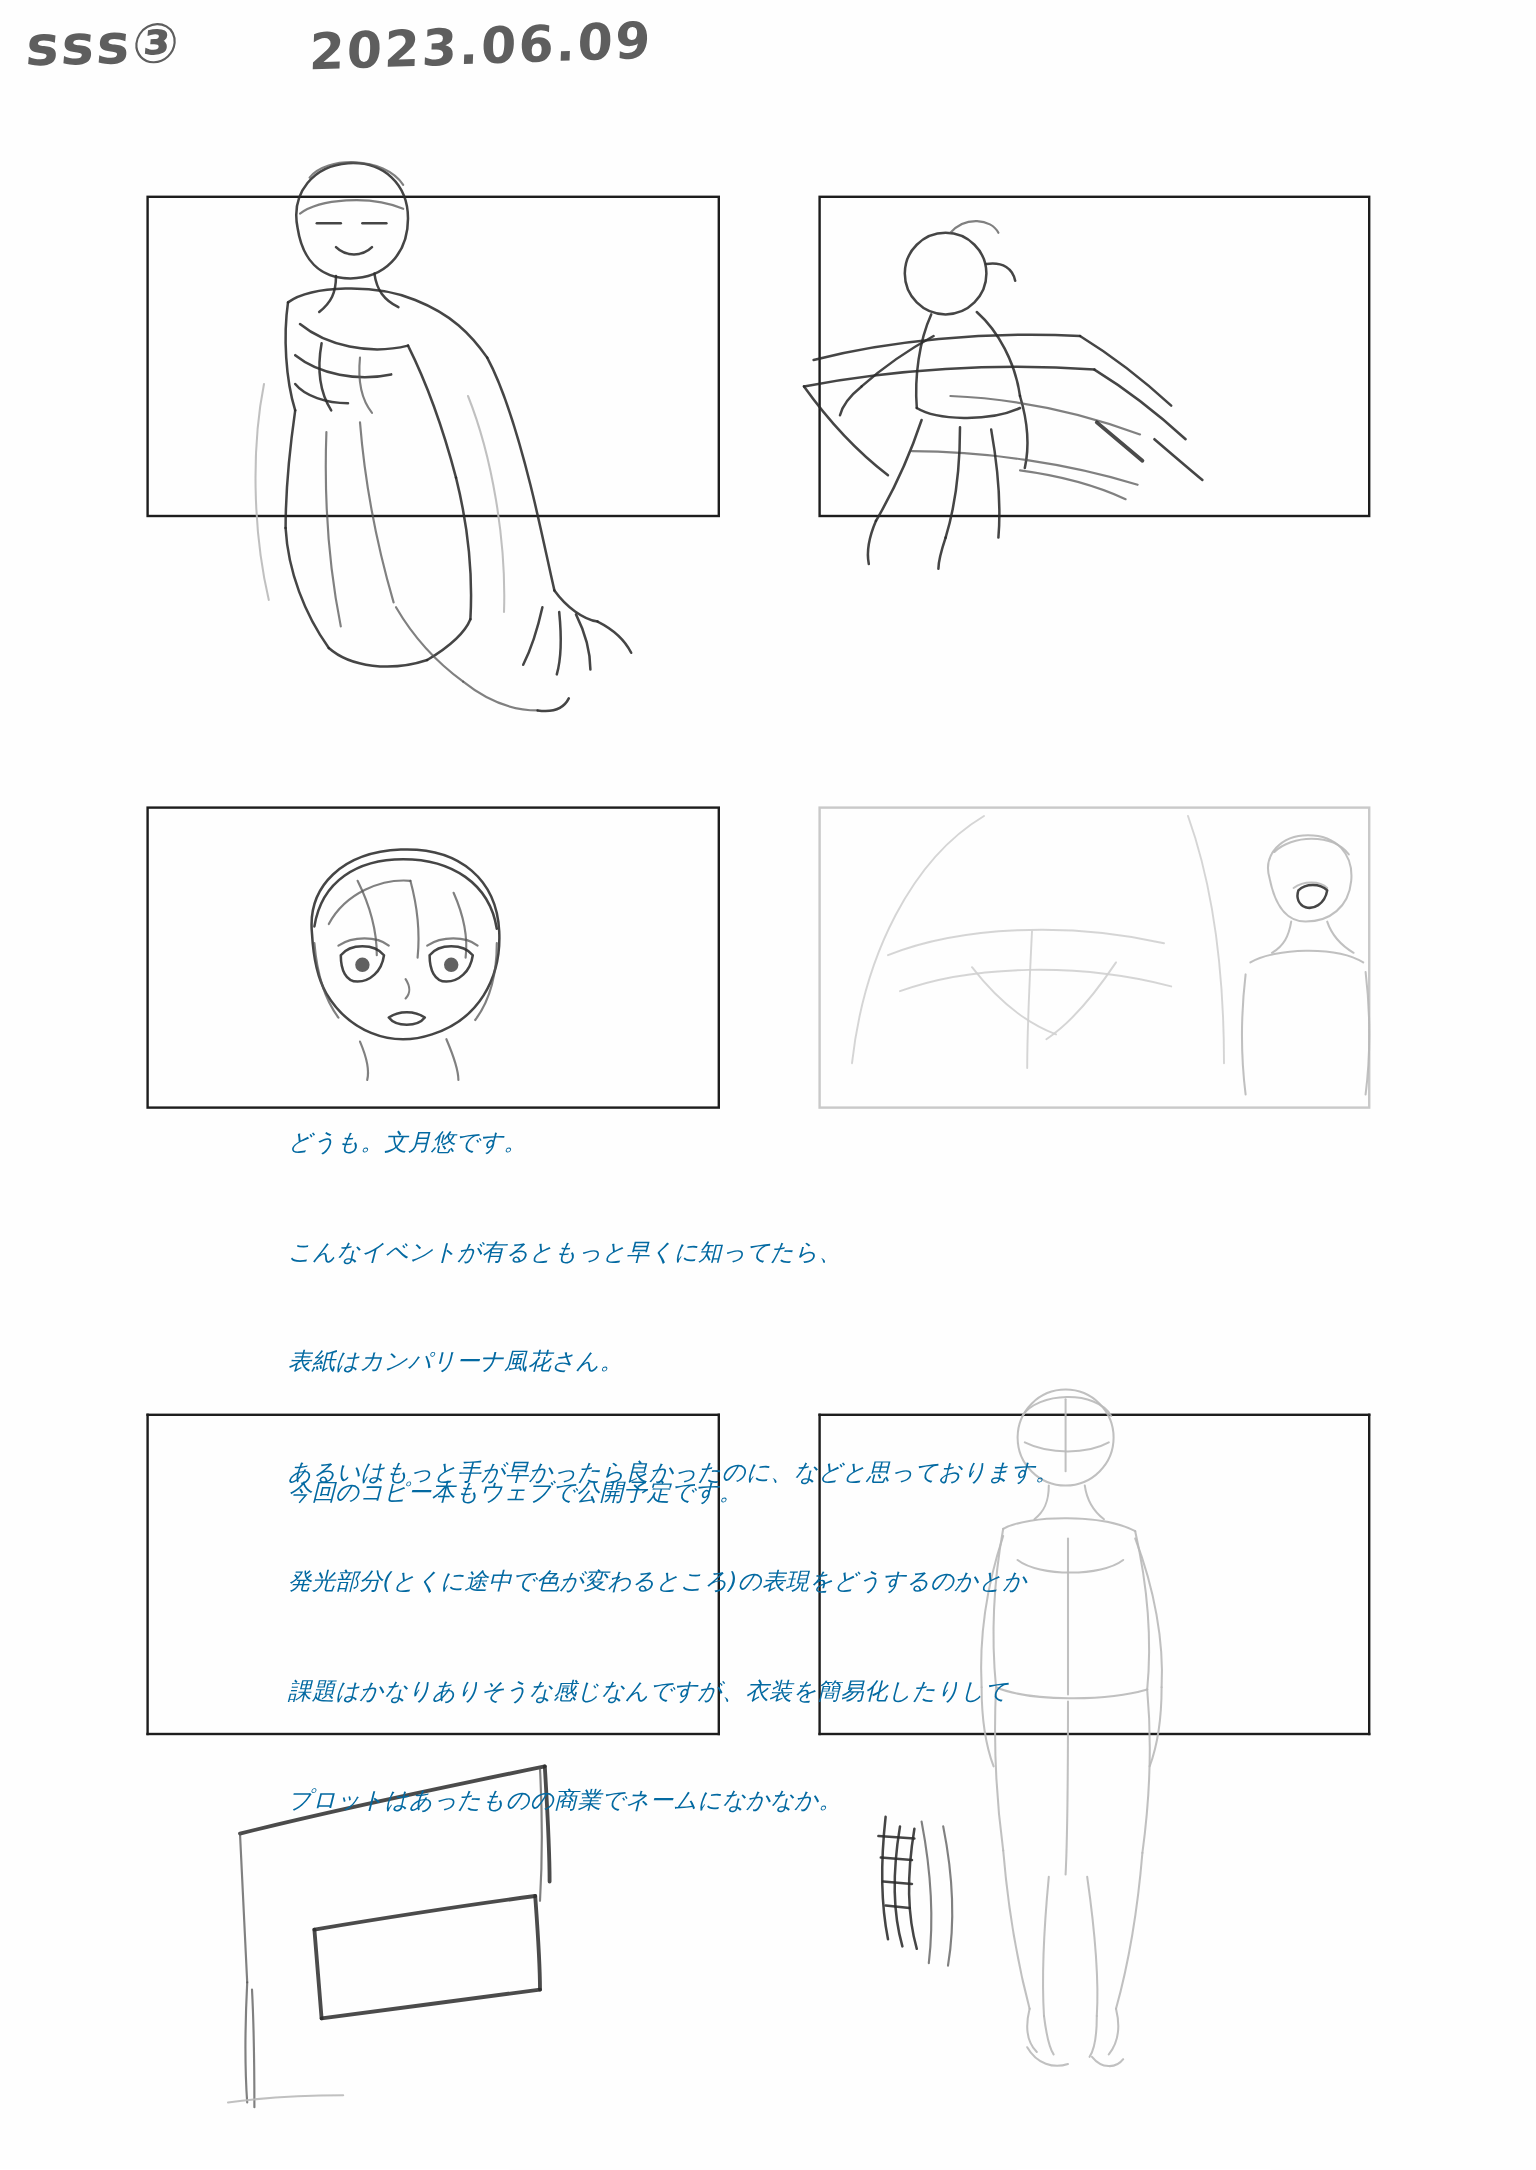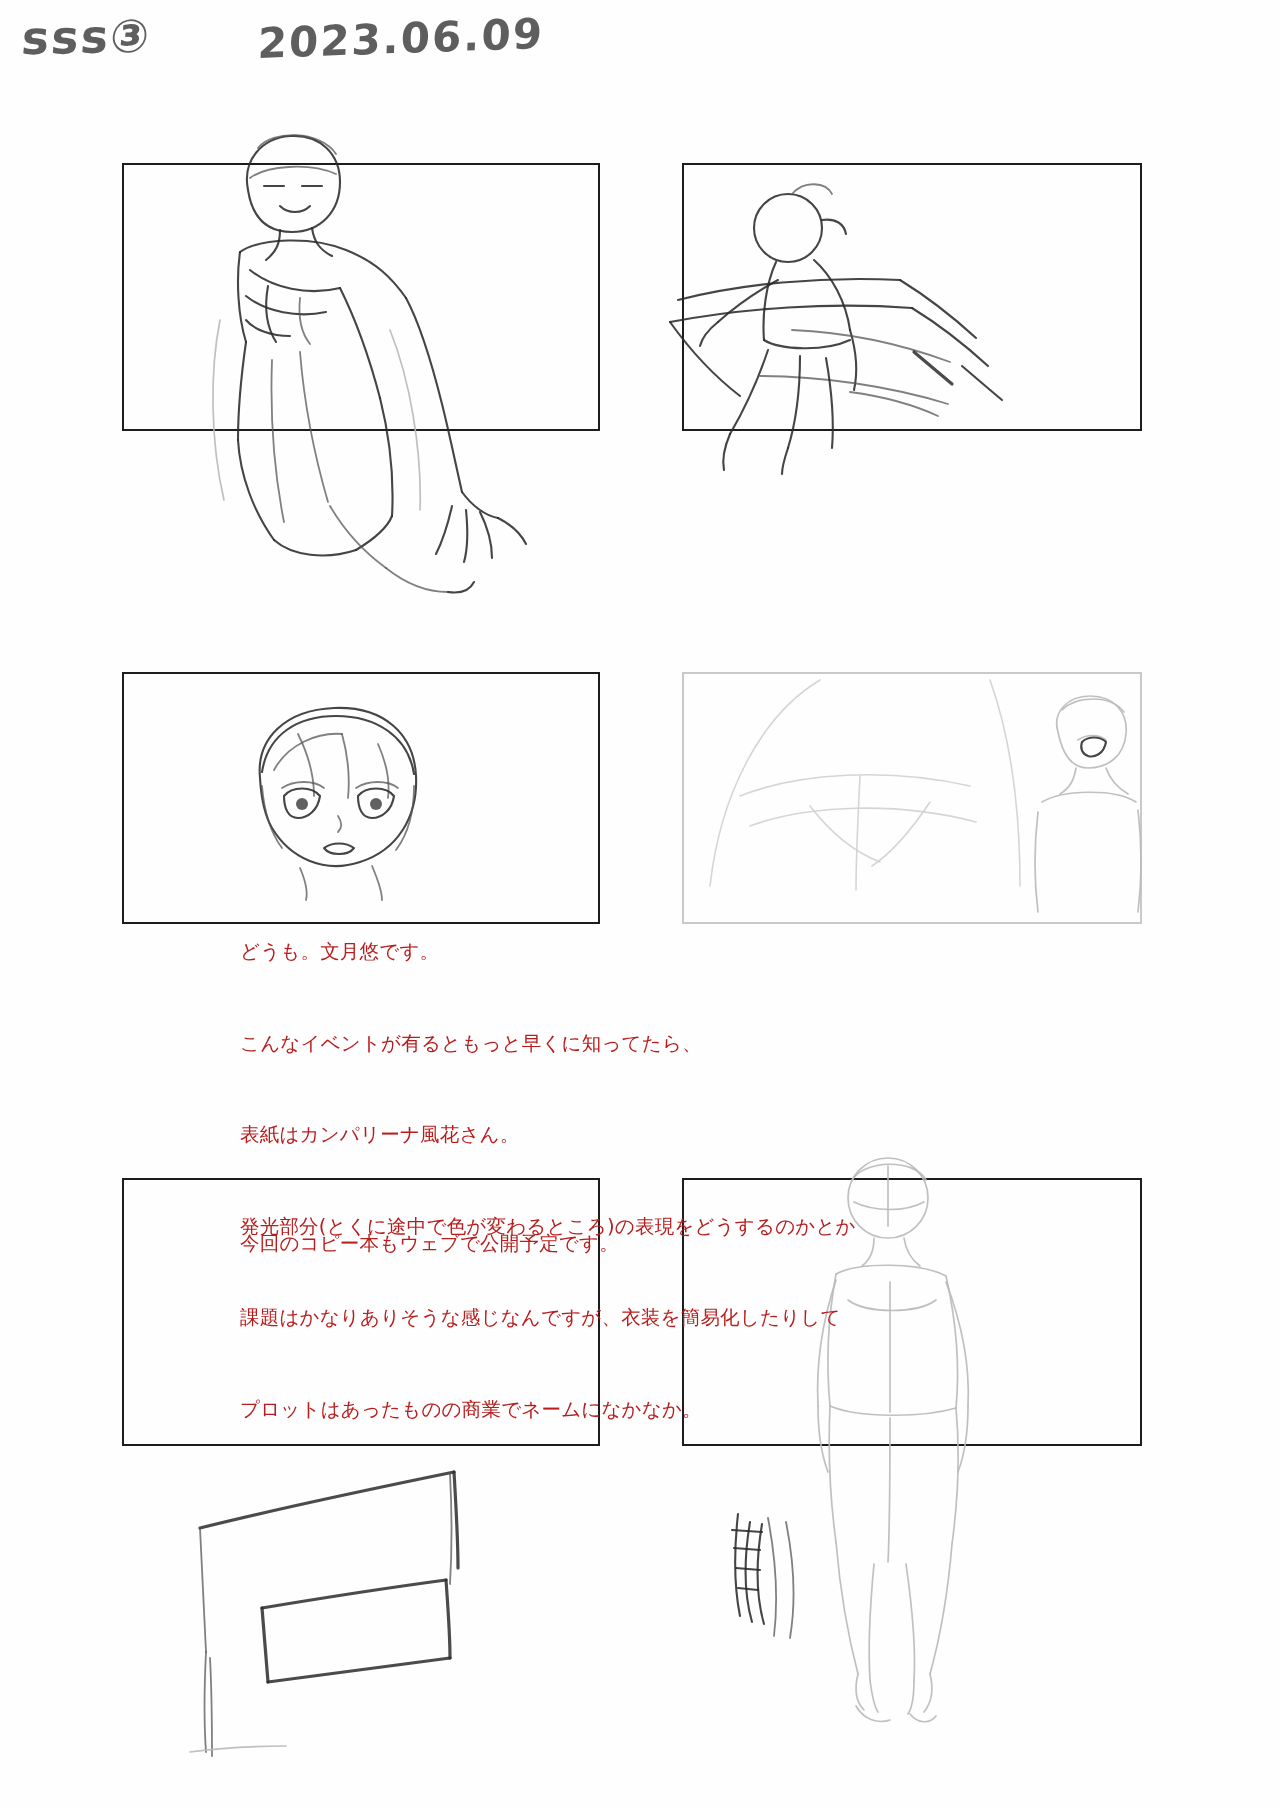--- a/index.html
+++ b/index.html
@@ -90,23 +90,24 @@
   .s-light  { fill: none; stroke: #b9b9b9; stroke-width: 1.7; stroke-linecap: round; stroke-linejoin: round; opacity: .9; }
   .s-vlight { fill: none; stroke: #d0d0d0; stroke-width: 1.6; stroke-linecap: round; stroke-linejoin: round; opacity: .9; }
   .s-heavy  { fill: none; stroke: #2b2b2b; stroke-width: 3.2; stroke-linecap: round; stroke-linejoin: round; opacity: .85; }
 
   
   .textblock {
     position: absolute;
     font-family: "DejaVu Sans", "Liberation Sans", sans-serif;
     font-size: 19.5px;
     line-height: 30.5px;
-    color: #b91c1c;
+    color: #0369a1;
     white-space: pre;
     letter-spacing: .2px;
+    font-style: italic;
   }
   #para-1 { left: 240px; top: 876px; }
   #para-2 { left: 240px; top: 1168px; }
   #para-3 { left: 240px; top: 1232px; }
   .textblock p { margin: 0; }
 </style>
 </head>
 <body>
 
 <div id="page">
@@ -330,20 +331,21 @@
       <path class="s-mid" d="M300 22 C302 60 302 98 300 132"></path>
       <path class="s-mid" d="M60 206 C62 244 62 278 62 304"></path>
       <path class="s-light" d="M40 300 C70 296 104 294 136 294"></path>
     </svg>
   </div>
 
   <div class="textblock" id="para-1">
     <p>どうも。文月悠です。</p>
     <p>こんなイベントが有るともっと早くに知ってたら、</p>
     <p>表紙はカンパリーナ風花さん。</p>
+    <p>あるいはもっと手が早かったら良かったのに、などと思っております。</p>
     <p>発光部分(とくに途中で色が変わるところ)の表現をどうするのかとか</p>
     <p>課題はかなりありそうな感じなんですが、衣装を簡易化したりして</p>
     <p>プロットはあったものの商業でネームになかなか。</p>
   </div>
 
   <div class="textblock" id="para-2">
     <p>今回のコピー本もウェブで公開予定です。</p>
   </div>
 
 

